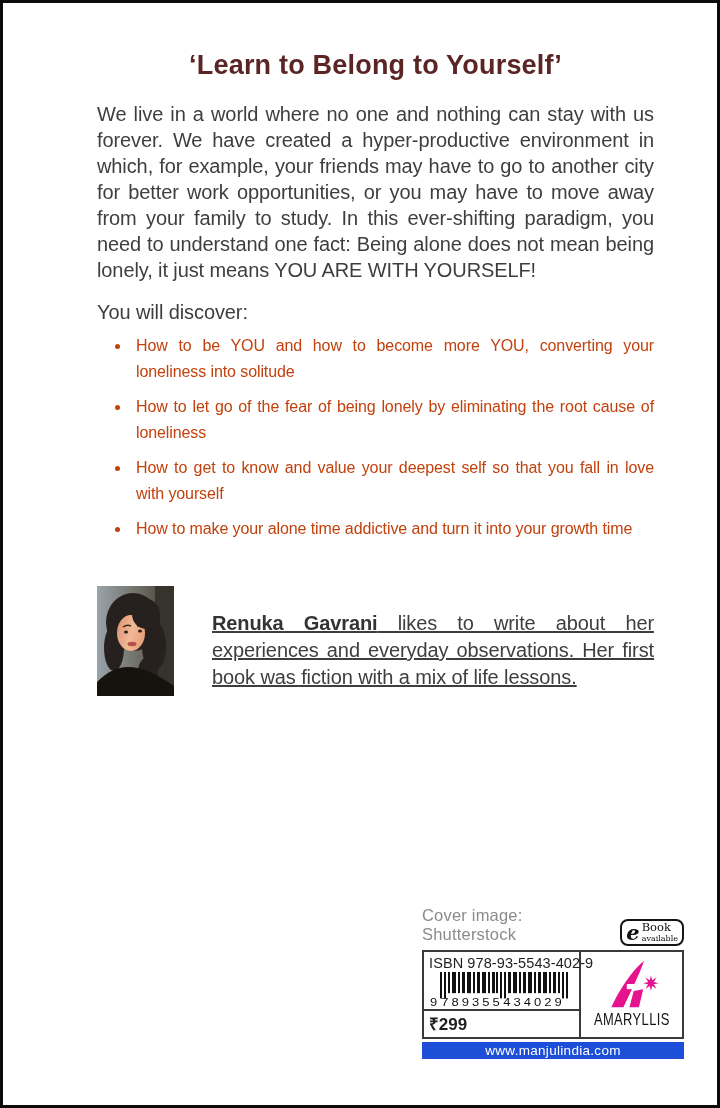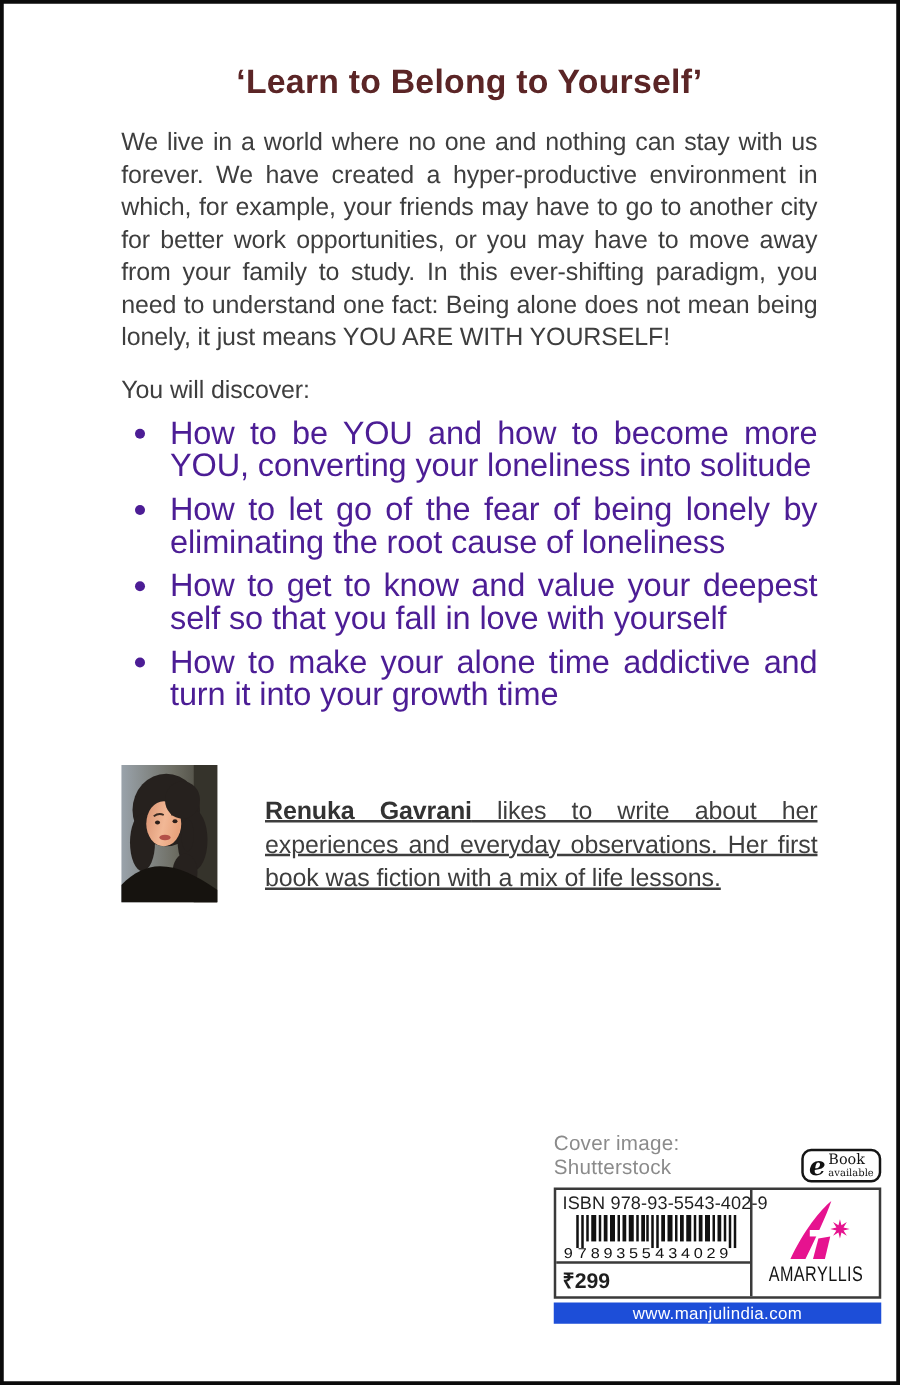--- a/index.html
+++ b/index.html
@@ -17,31 +17,31 @@
     margin:20px 0 0;text-align:justify;
     font-size:20px;line-height:26px;letter-spacing:-0.1px;color:#3e3e3e;
   }
   .para em{font-style:italic;}
   .discover-heading{margin-top:16px;text-align:left;}
   ul.discover{
     margin:8px 0 0;padding:0 0 0 34px;list-style:disc;
   }
   ul.discover li{
     padding-left:5px;margin-bottom:9px;text-align:justify;
-    font-size:26px;line-height:26px;letter-spacing:-0.1px;color:#4c1d95;
+    font-size:16px;line-height:26px;letter-spacing:-0.1px;color:#c2410c;
   }
   .author{display:flex;margin-top:44px;align-items:flex-start;text-decoration:underline;}
   .photo{width:77px;height:110px;flex:0 0 77px;display:block;}
   .bio{
     margin:24px 0 0 38px;width:447px;text-align:justify;
     font-size:20px;line-height:27px;letter-spacing:-0.1px;color:#3e3e3e;
   }
   .bio b{font-weight:700;color:#333;}
   
-  .imprint{position:absolute;left:440px;top:913px;width:262px;}
+  .imprint{position:absolute;left:419px;top:913px;width:262px;}
   .credit-row{display:flex;justify-content:space-between;align-items:flex-end;height:30px;}
   .credit{font-size:16.5px;color:#8b8b8b;letter-spacing:.2px;padding-bottom:2px;}
   .ebadge{
     box-sizing:border-box;width:64px;height:27px;border:2px solid #151515;border-radius:8px;
     display:flex;align-items:center;justify-content:center;background:#fff;padding:0 2px;
   }
   .ebadge .e{font-family:"DejaVu Serif",serif;font-style:italic;font-weight:700;font-size:21px;line-height:21px;color:#111;margin-right:2px;}
   .ebadge .stack{display:flex;flex-direction:column;align-items:flex-start;line-height:1;}
   .ebadge .b1{font-family:"DejaVu Serif",serif;font-size:11.5px;color:#111;}
   .ebadge .b2{font-family:"DejaVu Serif",serif;font-size:8px;color:#111;margin-top:1px;}

